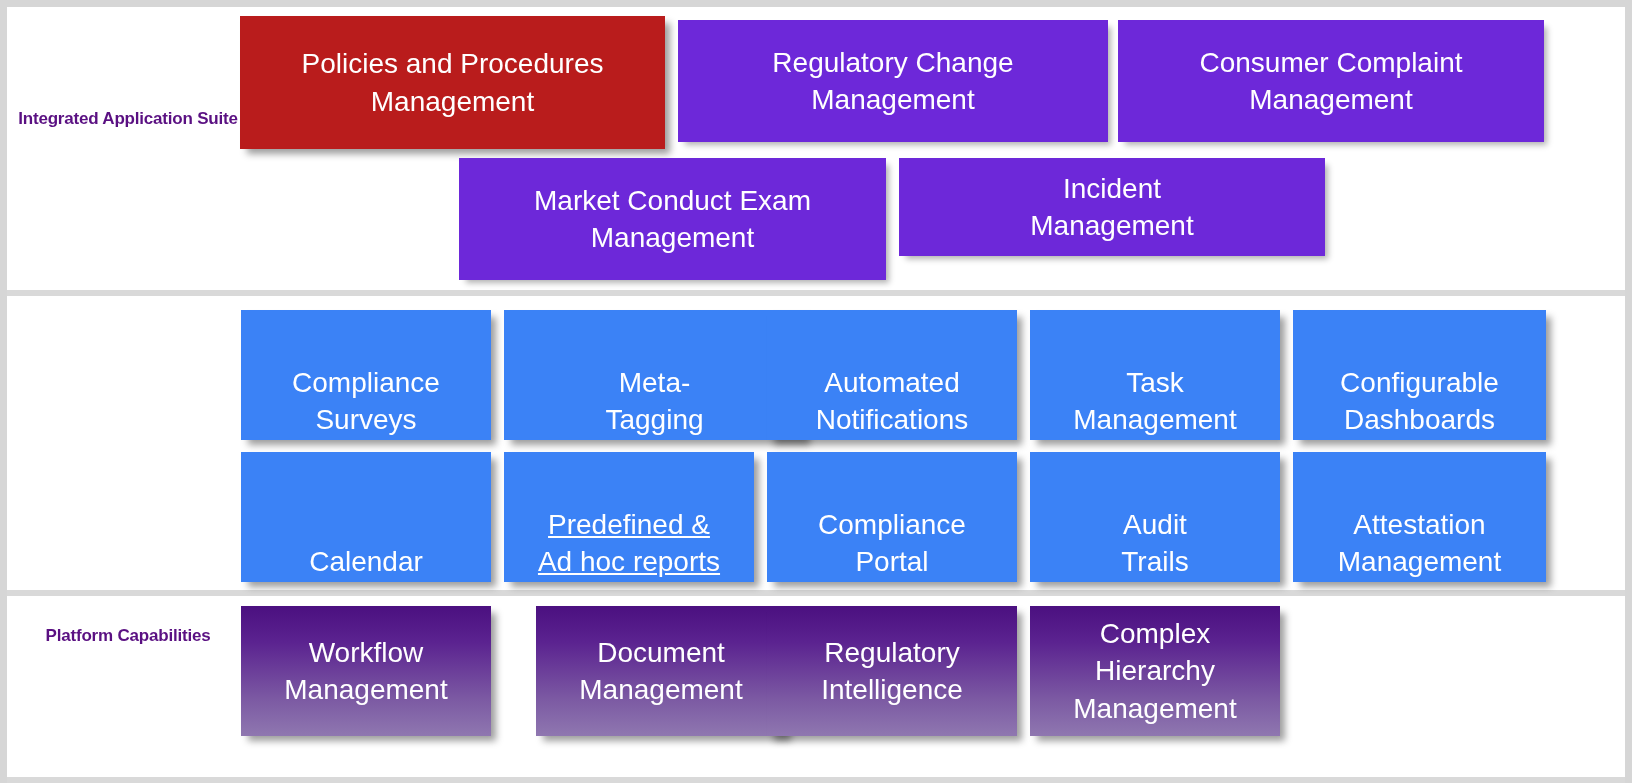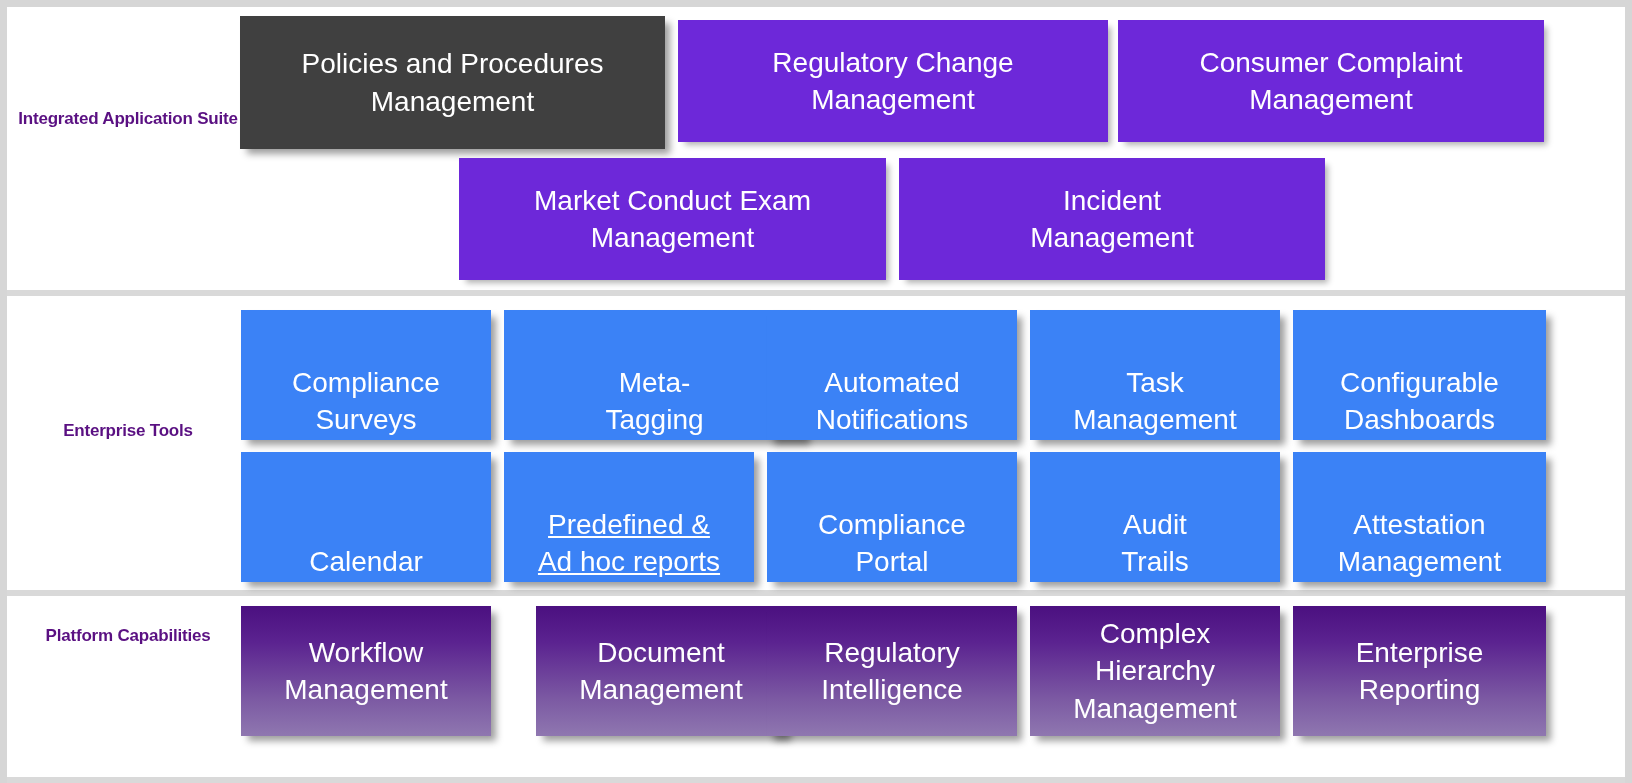--- a/index.html
+++ b/index.html
@@ -63,21 +63,21 @@
     display: flex;
     align-items: center;
     justify-content: center;
     text-align: center;
     color: #ffffff;
     font-size: 28px;
     line-height: 1.33;
     padding: 2px 6px;
     box-shadow: 6px 6px 7px -1px rgba(0,0,0,0.38);
   }
-  .tile-primary { background: #404040; }
+  .tile-primary { background: #b91c1c; }
   .tile-gray    { background: #6d28d9; box-shadow: 5px 5px 6px -2px rgba(0,0,0,0.30); }
   .tile-mid     { background: #3b82f6; align-items: flex-end; }
   .tile-grad    { background: linear-gradient(to bottom, #4b1080 0%, #5b2390 28%, #7c5aa3 72%, #8f77b0 100%); }
 
   .tile span { display: block; width: 100%; white-space: pre-line; }
 </style>
 </head>
 <body>
 
 <div id="diagram">
@@ -107,27 +107,25 @@
   <div class="tile tile-gray" style="left:1118px; top:20px; width:426px; height:122px;">
     <span>Consumer Complaint
 Management</span>
   </div>
 
   <div class="tile tile-gray" style="left:459px; top:158px; width:427px; height:122px;justify-content:flex-end;">
     <span>Market Conduct Exam
 Management</span>
   </div>
 
-  <div class="tile tile-gray" style="left:899px; top:158px; width:426px; height:122px;">
+  <div class="tile tile-gray" style="left:899px; top:158px; width:426px; height:98px;">
     <span>Incident
 Management</span>
   </div>
 
-  <div class="band-label row2">Enterprise
-Tools</div>
 
   <div class="tile tile-mid" style="left:241px; top:310px; width:250px; height:130px;">
     <span>Compliance
 Surveys</span>
   </div>
   <div class="tile tile-mid" style="left:504px; top:310px; width:301px; height:130px;">
     <span>Meta-
 Tagging</span>
   </div>
   <div class="tile tile-mid" style="left:767px; top:310px; width:250px; height:130px;">
@@ -176,18 +174,14 @@
   </div>
   <div class="tile tile-grad" style="left:767px; top:606px; width:250px; height:130px;">
     <span>Regulatory
 Intelligence</span>
   </div>
   <div class="tile tile-grad" style="left:1030px; top:606px; width:250px; height:130px;">
     <span>Complex
 Hierarchy
 Management</span>
   </div>
-  <div class="tile tile-grad" style="left:1293px; top:606px; width:253px; height:130px;">
-    <span>Enterprise
-Reporting</span>
-  </div>
 
 </div>
 
 </body></html>

